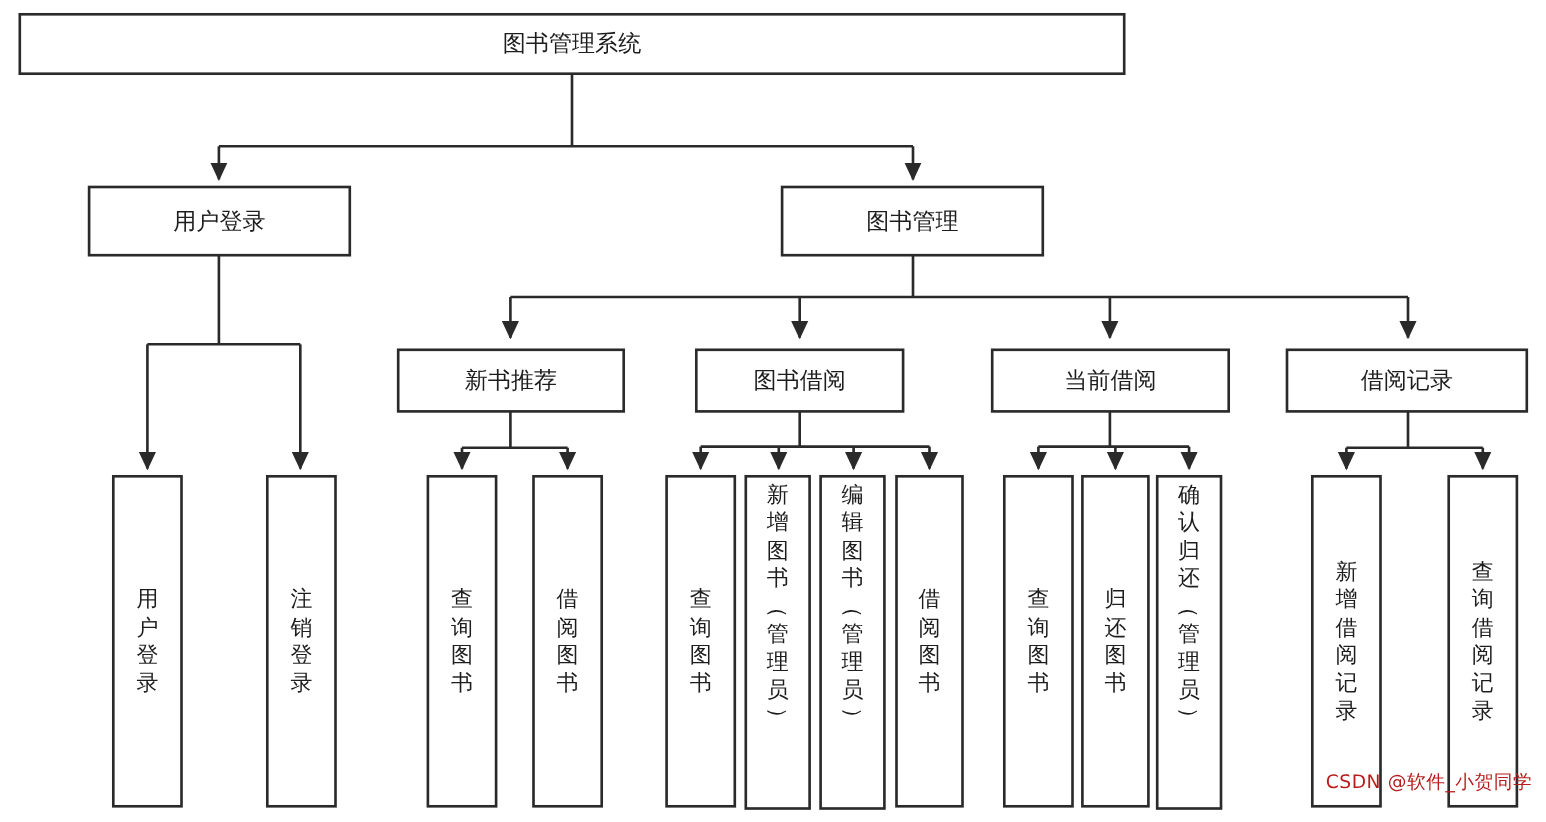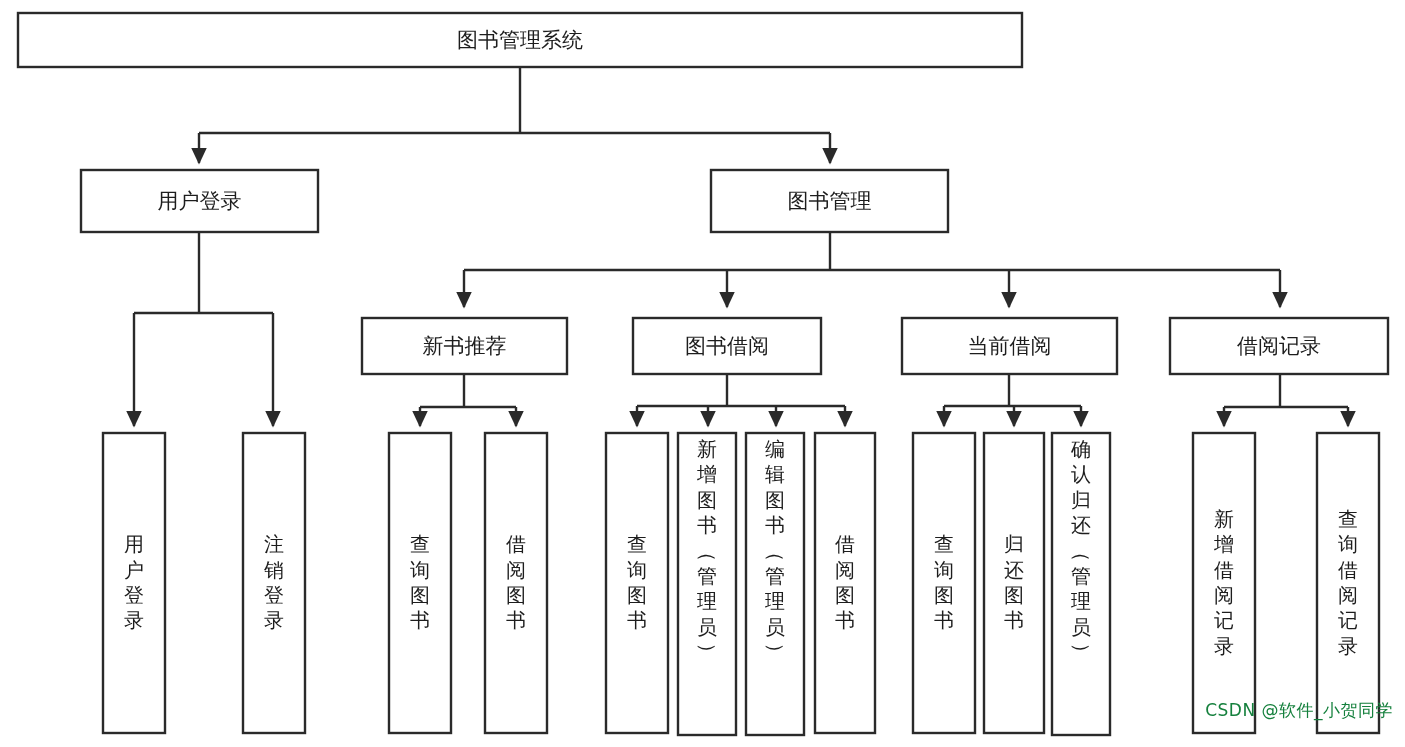--- a/index.html
+++ b/index.html
@@ -46,21 +46,21 @@
     fill: #1d1d1d;
     text-anchor: middle;
     dominant-baseline: middle;
   }
   .watermark-text {
     position: absolute;
     right: 12px;
     bottom: 6px;
     font-family: "DejaVu Sans", "Liberation Sans", sans-serif;
     font-size: 17px;
-    color: #15803d;
+    color: #b91c1c;
     letter-spacing: 0.5px;
     white-space: nowrap;
     pointer-events: none;
   }
   .vlabel-wrap {
     position: absolute;
     display: flex;
     flex-direction: column;
     align-items: center;
     justify-content: center;

